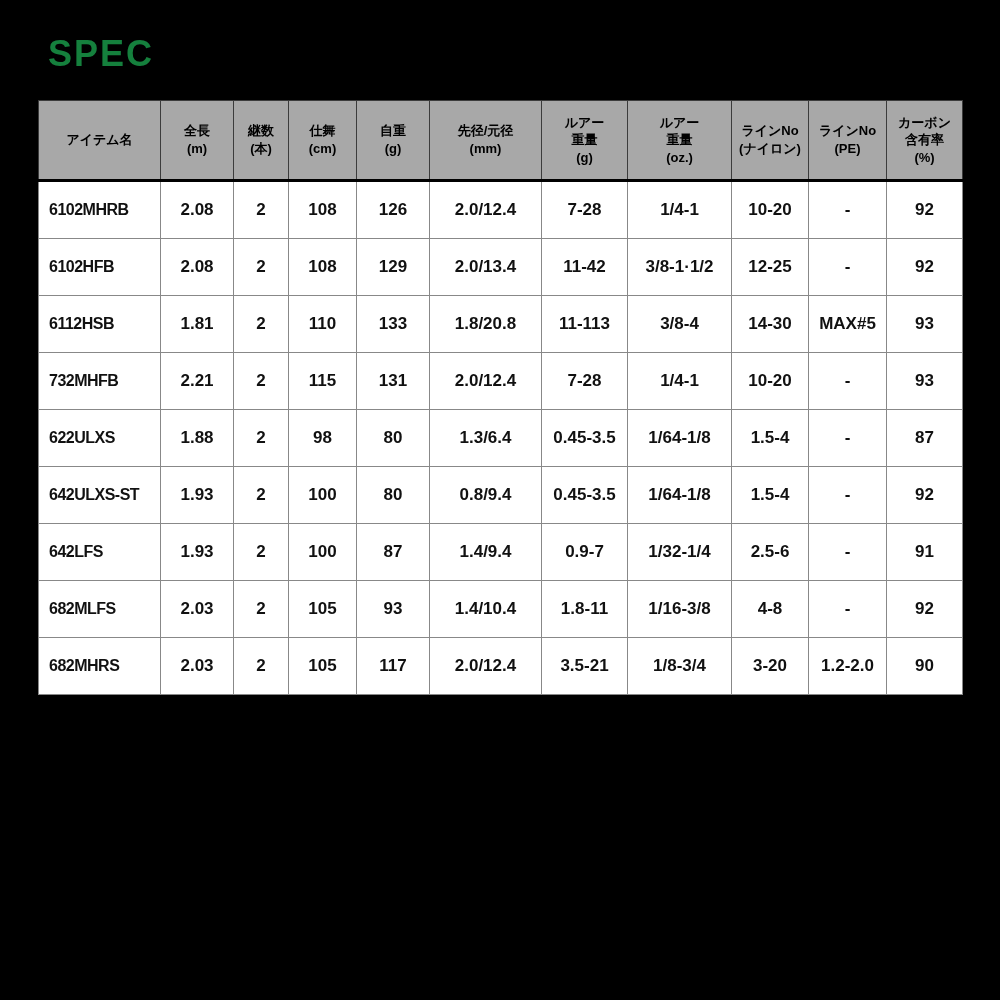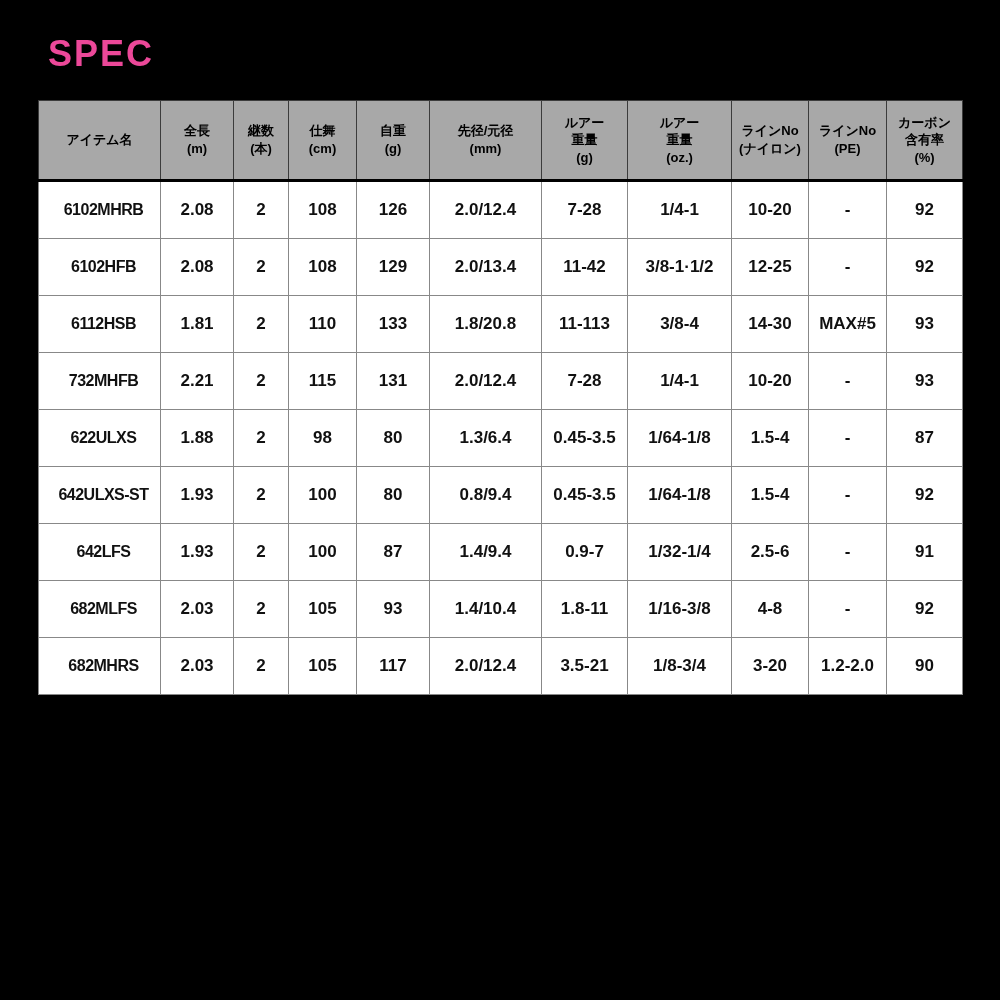--- a/index.html
+++ b/index.html
@@ -12,21 +12,21 @@
     position: relative;
     width: 1000px;
     height: 1000px;
     background: #000000;
     overflow: hidden;
   }
   .spec-title {
     position: absolute;
     left: 48px;
     top: 36px;
-    color: #ec4899;
+    color: #15803d;
     font-size: 36px;
     font-weight: bold;
     letter-spacing: 2px;
     line-height: 1;
   }
   .table-wrap {
     position: absolute;
     left: 38px;
     top: 100px;
     width: 924px;
@@ -56,21 +56,21 @@
     color: #111111;
     font-size: 17px;
     font-weight: bold;
     height: 56px;
     text-align: center;
     vertical-align: middle;
     padding: 0 2px;
     border: 1px solid #888888;
   }
   table.spec-table td.item-cell {
-    text-align: center;
+    text-align: left;
     padding-left: 10px;
     font-size: 16px;
     letter-spacing: -0.5px;
   }
 </style>
 </head>
 <body>
 
 <div class="page">
   <div class="spec-title">SPEC</div>

